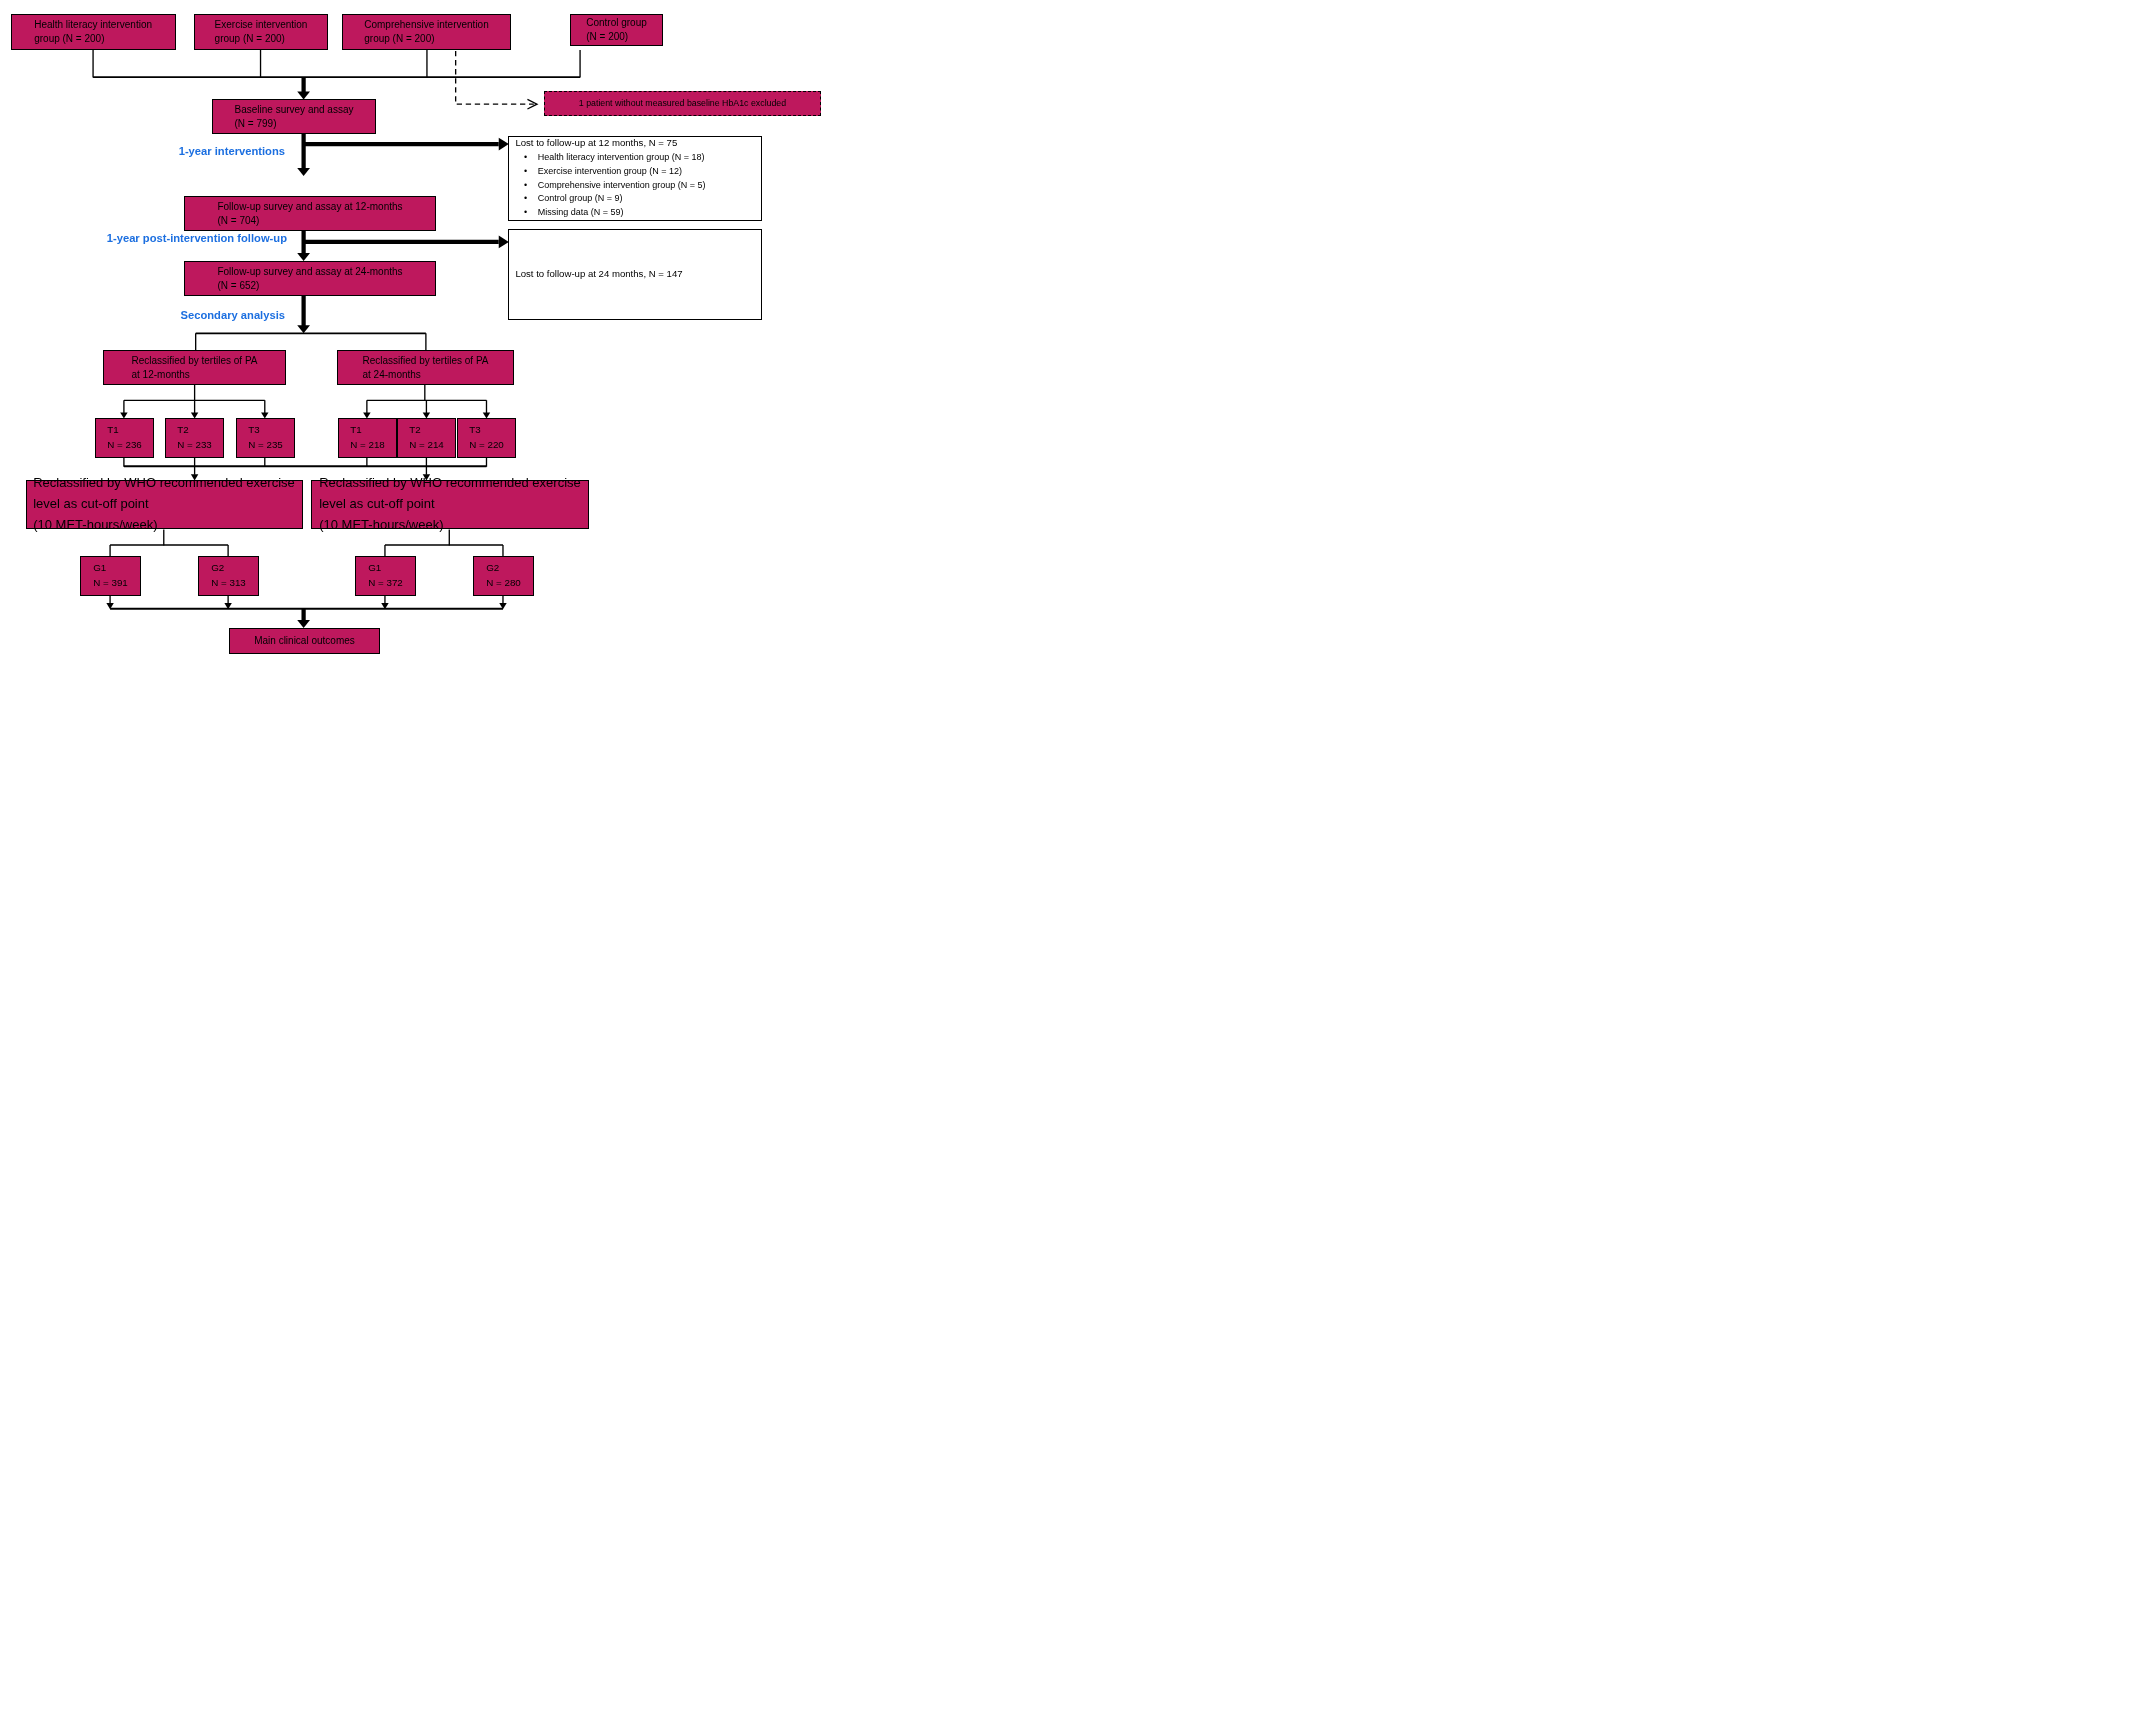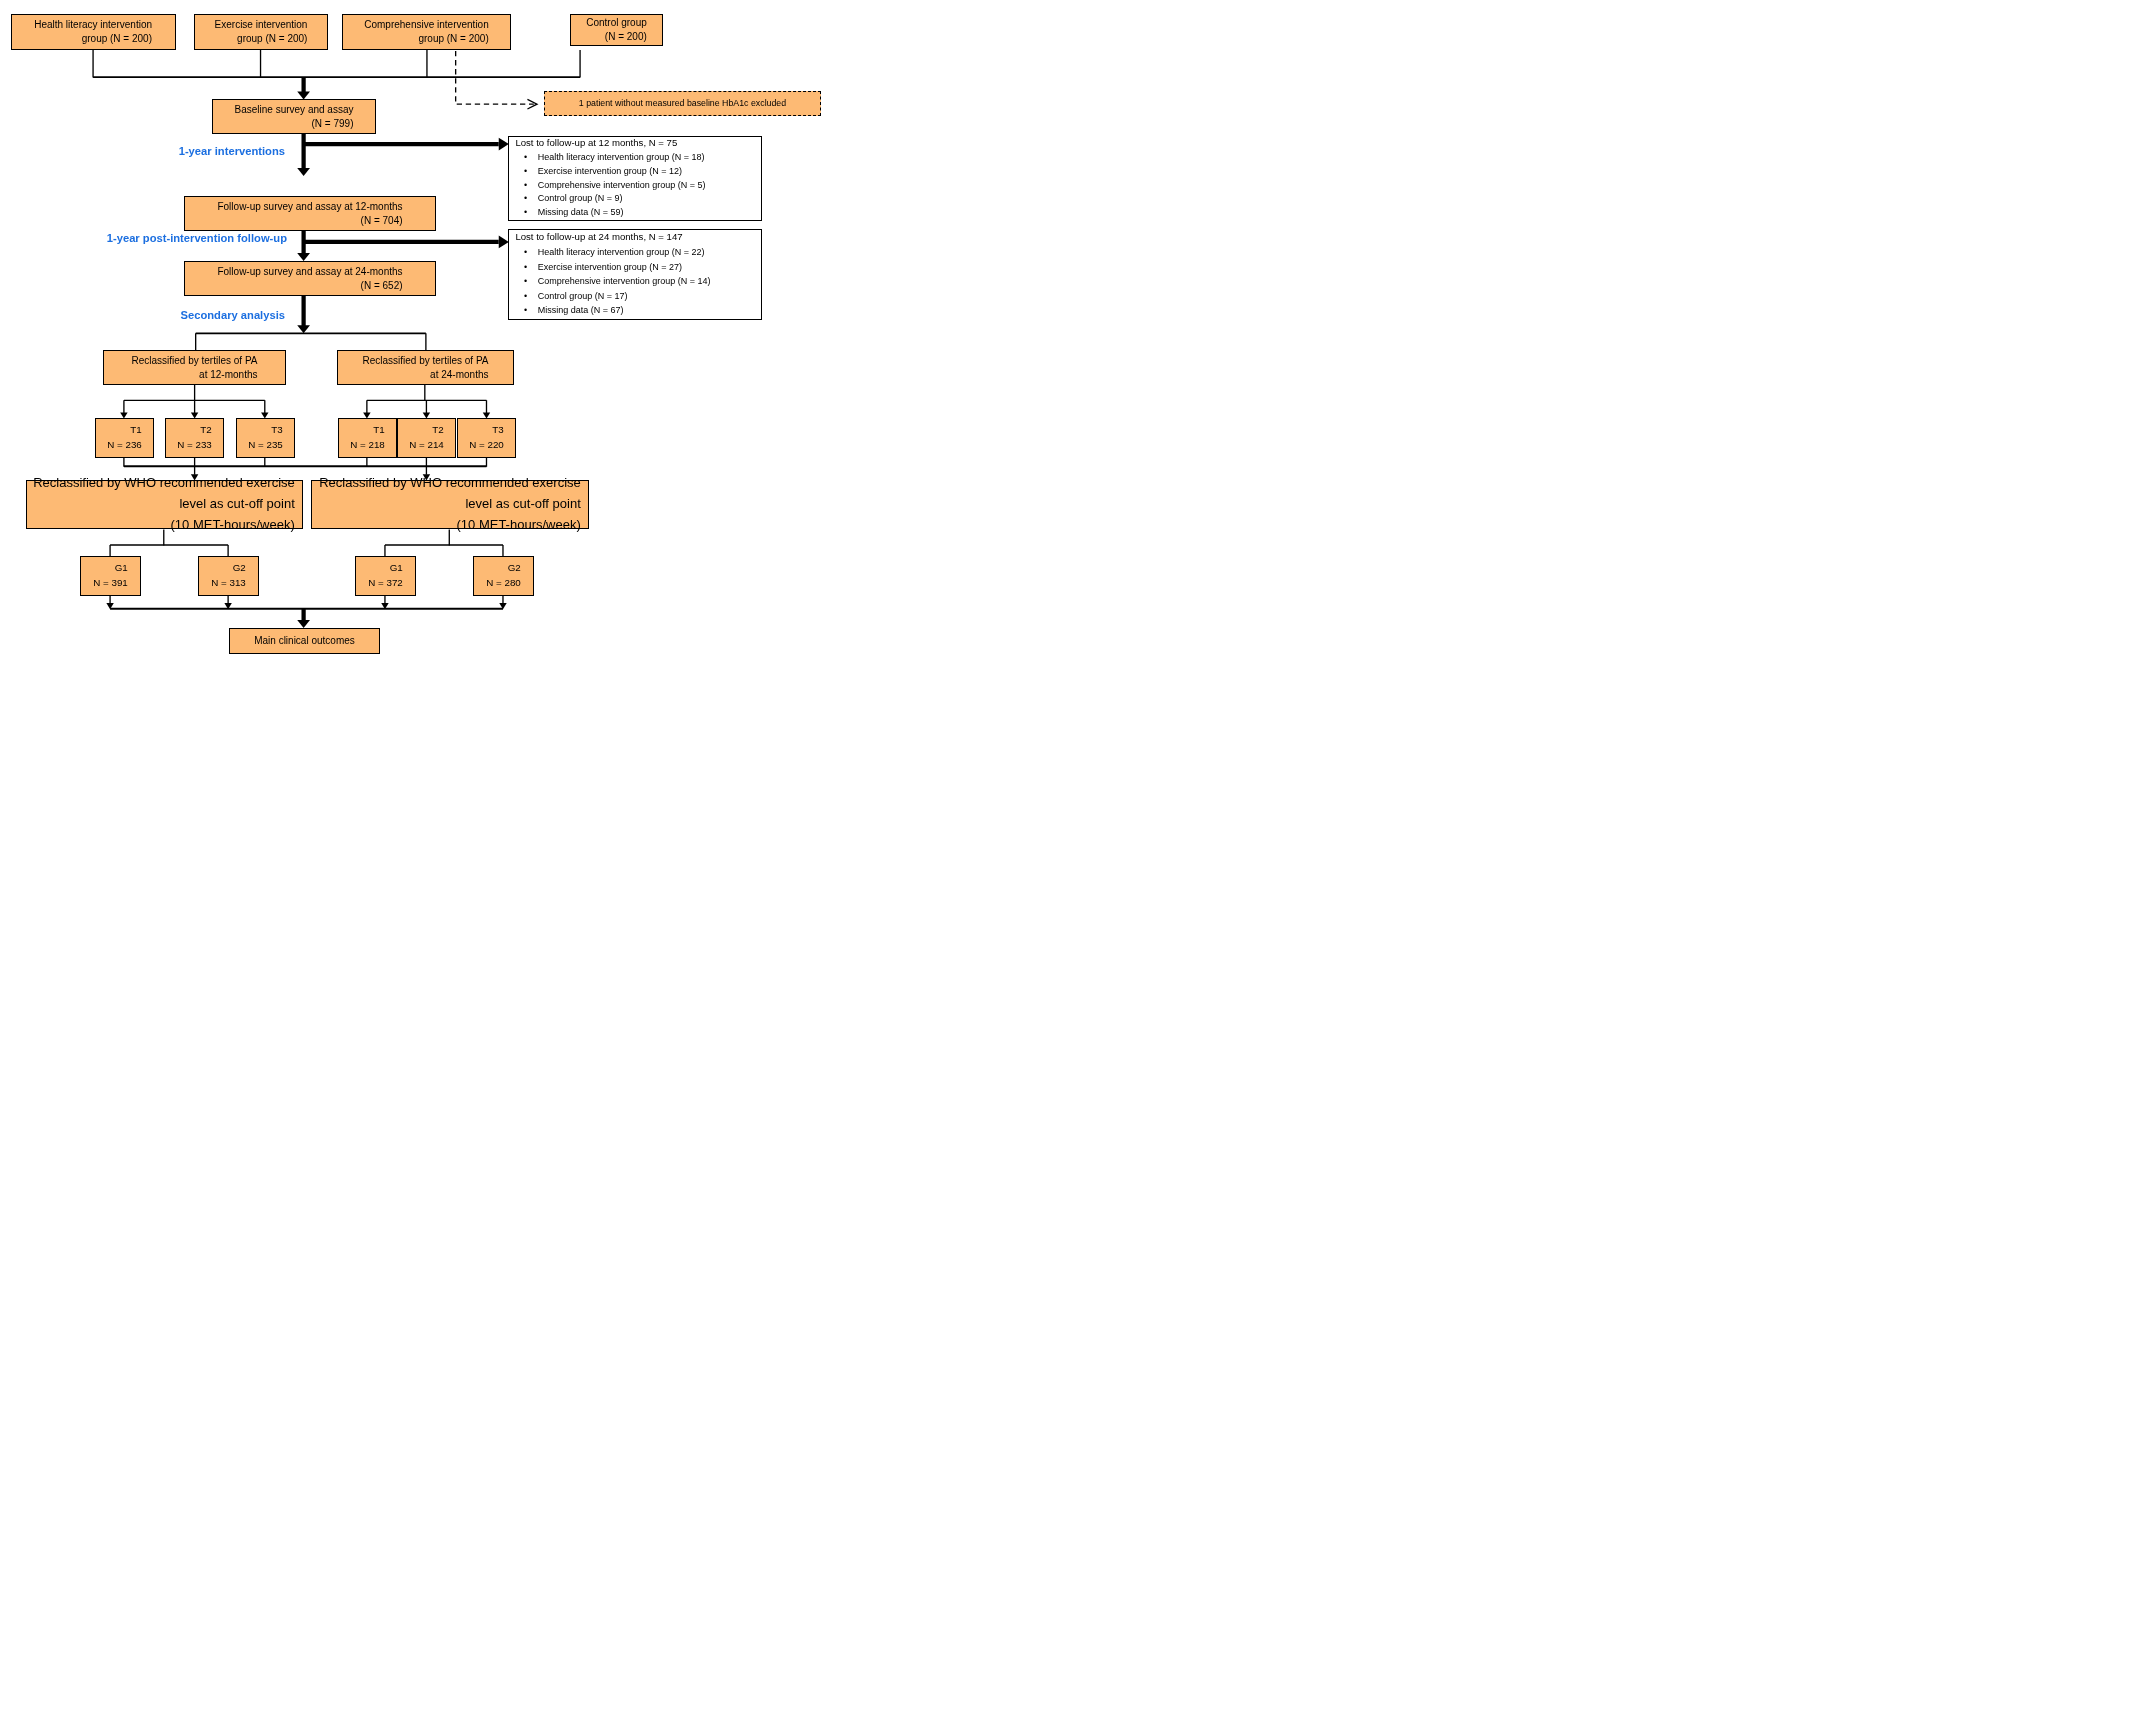--- a/index.html
+++ b/index.html
@@ -3,24 +3,24 @@
 <meta charset="utf-8">
 <style>
   :root { --label-blue: #1c6fe0; }
   html,body { margin:0; padding:0; background:#ffffff; }
   .canvas {
     position:relative; width:822px; height:655px; background:#ffffff;
     font-family:"Liberation Sans", sans-serif; color:#000;
   }
   .connectors { position:absolute; left:0; top:0; width:822px; height:655px; }
   .box {
-    position:absolute; box-sizing:border-box; background:#fdba74;
+    position:absolute; box-sizing:border-box; background:#be185d;
     border:1.6px solid #000;
     display:flex; align-items:center; justify-content:center;
-    text-align:right; white-space:pre-line; line-height:1.38;
+    text-align:left; white-space:pre-line; line-height:1.38;
     font-size:10px; z-index:2;
   }
   .box.dashed { border:1.6px dashed #000; font-size:8.8px; }
   .box.small { font-size:9.8px; line-height:1.5; }
   .box.who { font-size:13px; line-height:1.6; }
   .listbox {
     position:absolute; box-sizing:border-box; background:#fff;
     border:1.6px solid #000; z-index:2; text-align:left;
     display:flex; flex-direction:column; justify-content:center;
     padding:3.2px 5.3px 3.2px 6.4px;
@@ -134,27 +134,20 @@
     </ul>
   </div>
 
   <div class="phase" style="left:74px; top:232px; width:213px;">1-year post-intervention follow-up</div>
 
   <div class="box" style="left:184px; top:261px; width:252px; height:35px;">Follow-up survey and assay at 24-months
 (N = 652)</div>
 
   <div class="listbox lost24" style="left:508px; top:229px; width:254px; height:91px;">
     <div class="lb-title">Lost to follow-up at 24 months, N = 147</div>
-    <ul>
-      <li>Health literacy intervention group (N = 22)</li>
-      <li>Exercise intervention group (N = 27)</li>
-      <li>Comprehensive intervention group (N = 14)</li>
-      <li>Control group (N = 17)</li>
-      <li>Missing data (N = 67)</li>
-    </ul>
   </div>
 
   <div class="phase" style="left:133px; top:309px; width:152px;">Secondary analysis</div>
 
   <div class="box" style="left:103px; top:350px; width:183px; height:35px;">Reclassified by tertiles of PA
 at 12-months</div>
   <div class="box" style="left:337px; top:350px; width:177px; height:35px;">Reclassified by tertiles of PA
 at 24-months</div>
 
   <div class="box small" style="left:95px; top:418px; width:59px; height:40px;">T1

